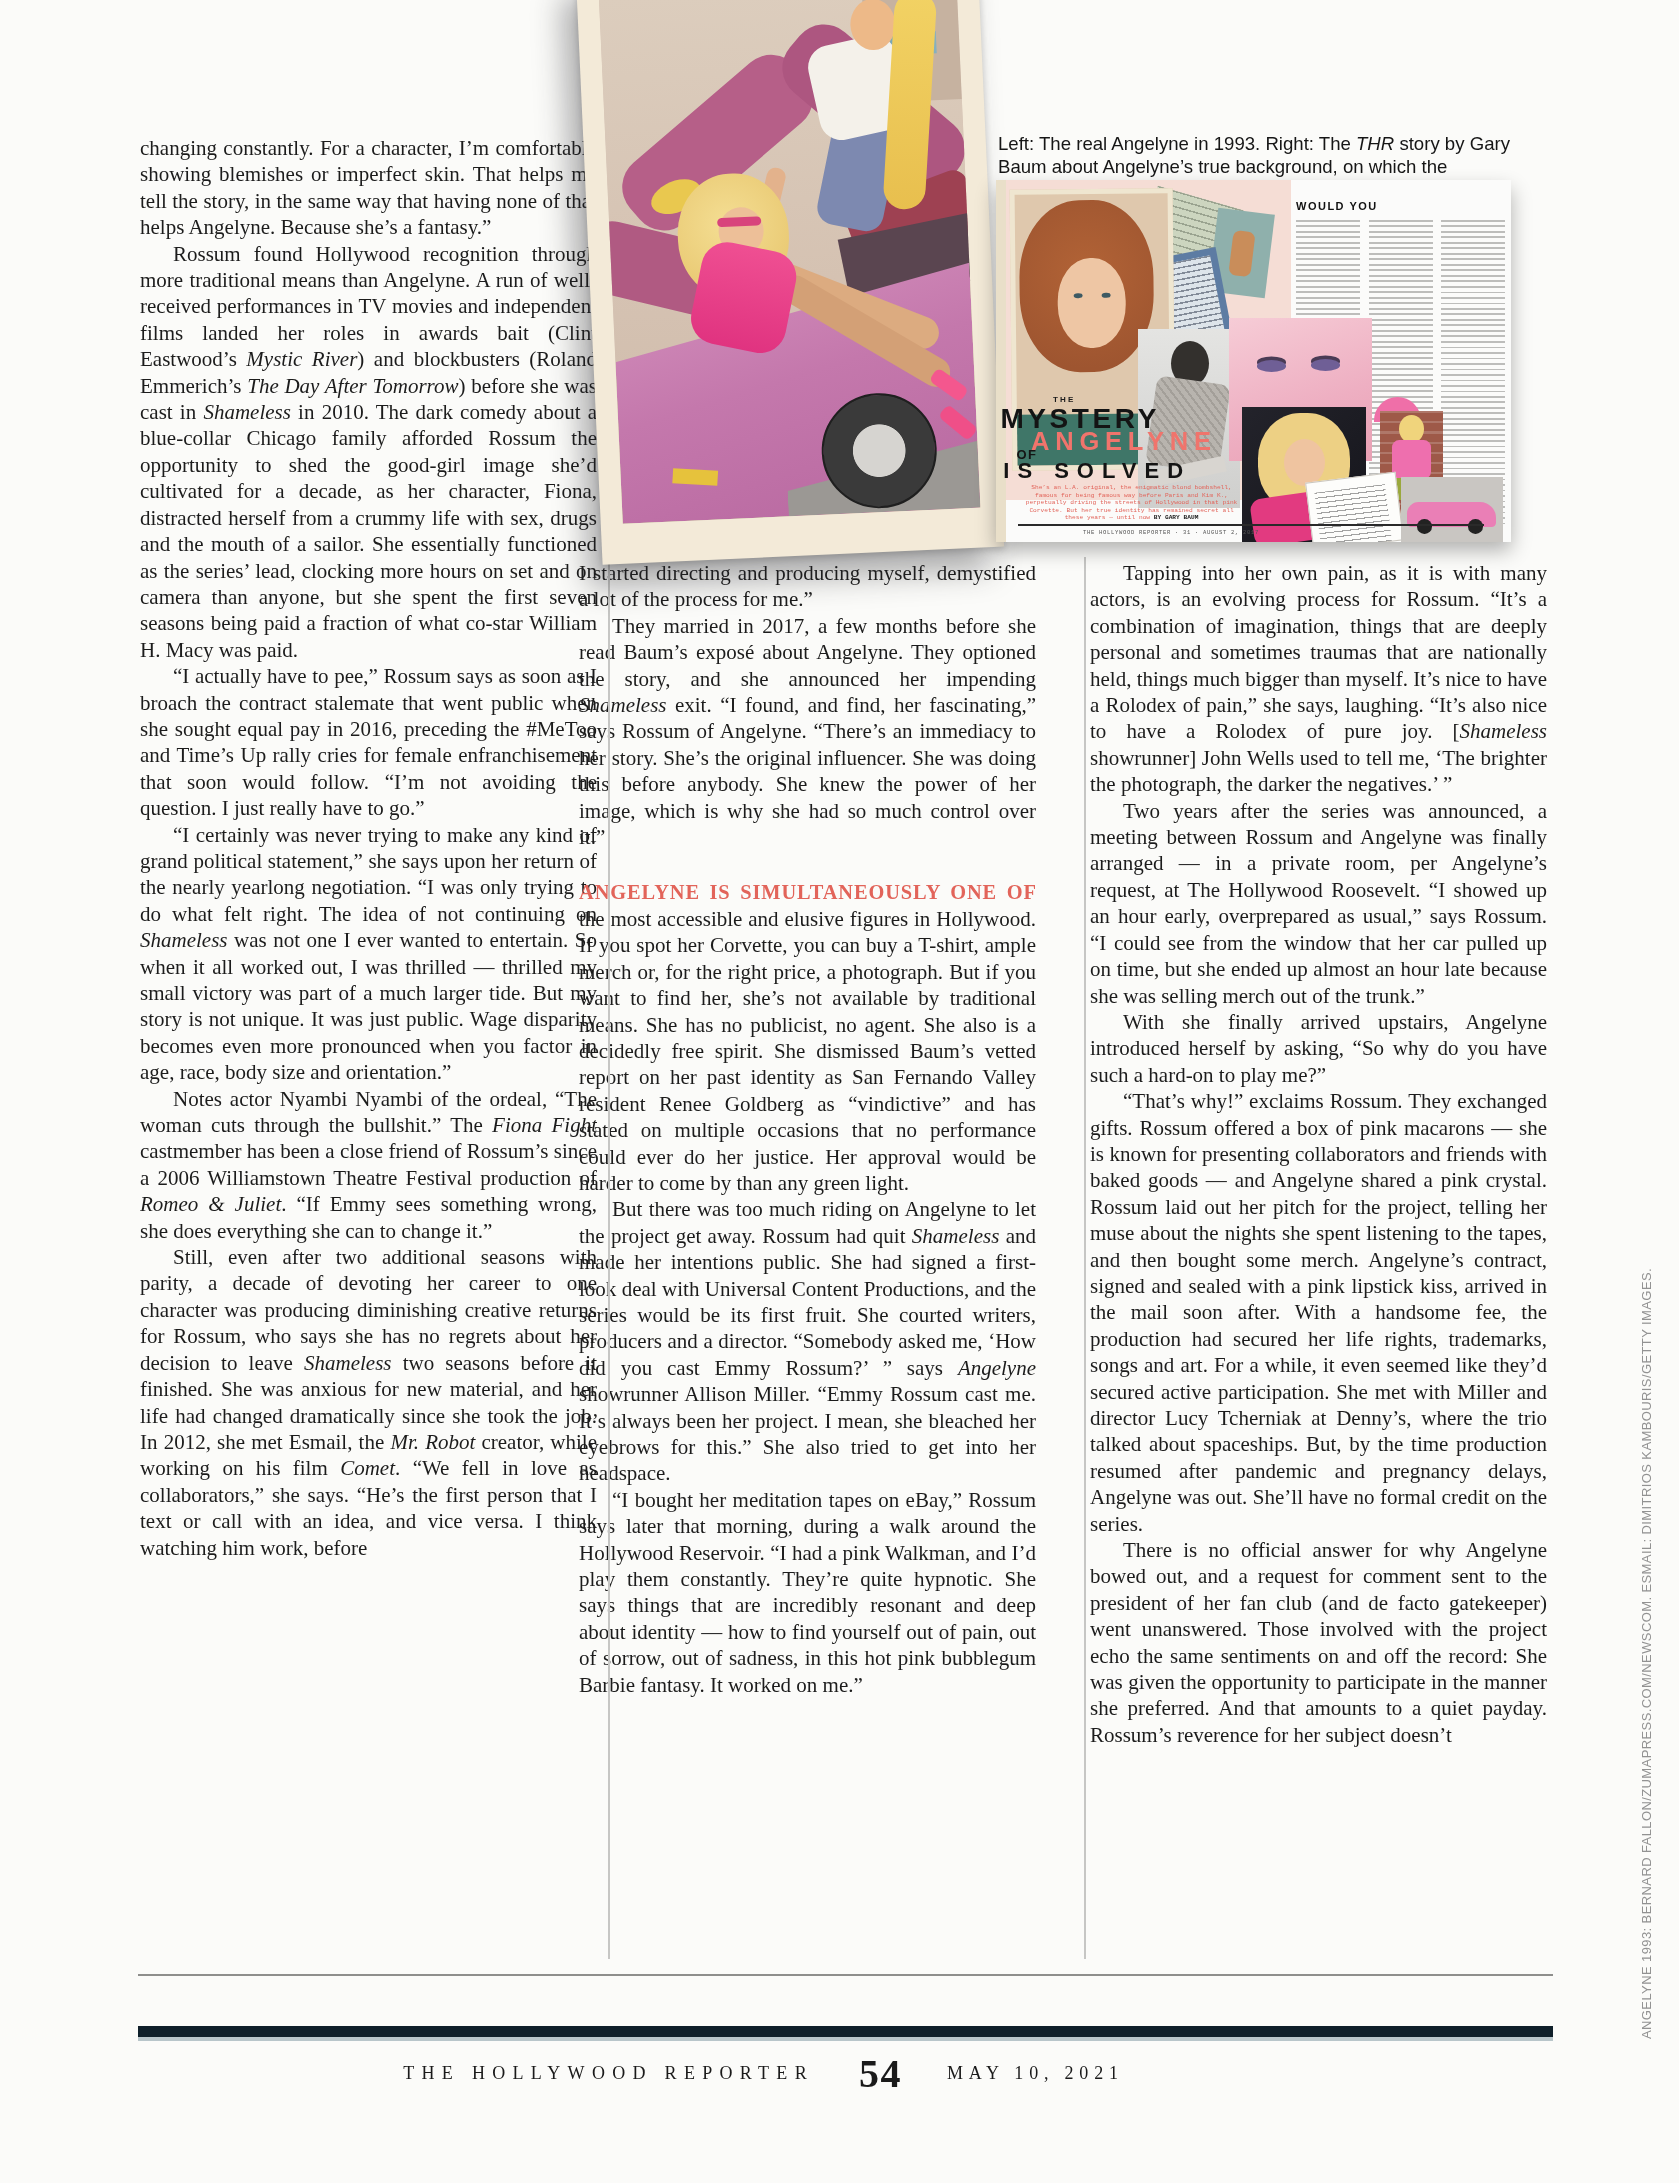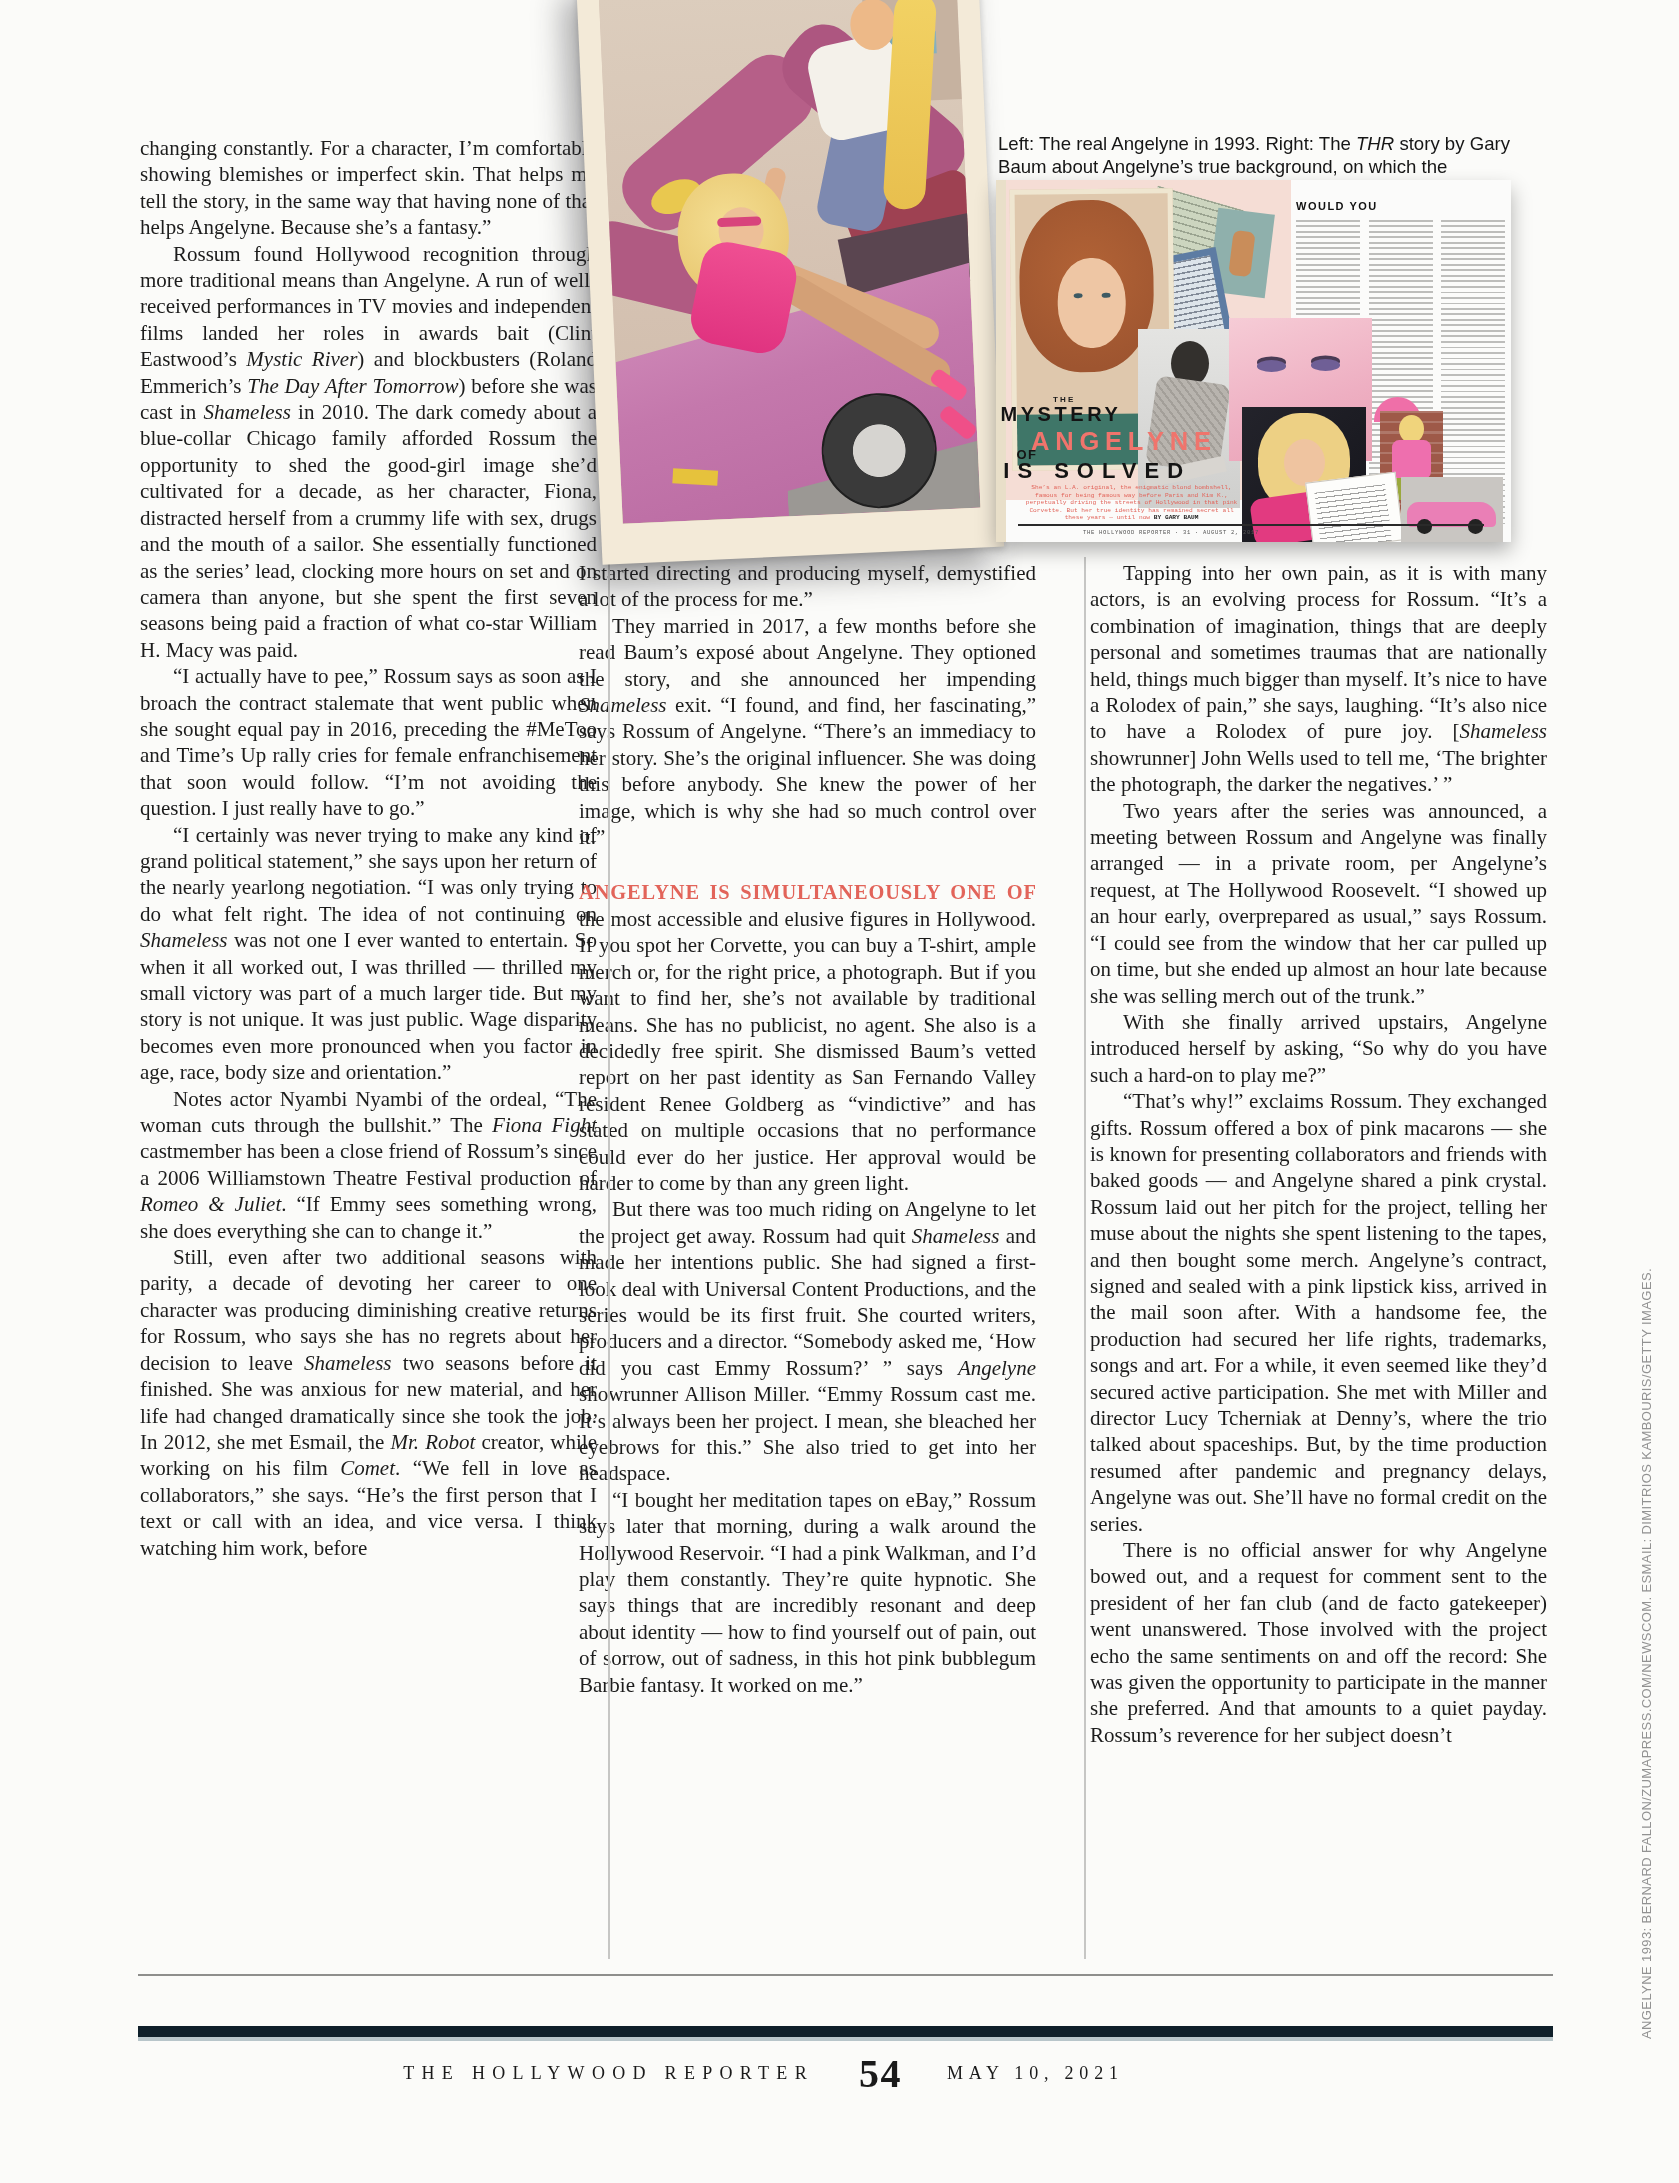--- a/index.html
+++ b/index.html
@@ -115,21 +115,21 @@
   .spk-jacket{left:11.6px;top:29px;width:39px;height:39px;background:#ee6fae;border-radius:7.3px;}
   .spk-skirt{left:16px;top:67px;width:31px;height:22px;background:#9aa83d;}
   .spk-legs{left:23px;top:89px;width:7.3px;height:22px;background:#d9a87e;box-shadow:10.2px 0 0 #d9a87e;}
   .sp-fax{left:313px;top:297px;width:89px;height:67px;background:#fdfdfb;border:0.7px solid #cbc7bf;transform:rotate(-7deg);
     background-image:repeating-linear-gradient(180deg,rgba(70,70,70,.5) 0 1.1px,transparent 1.1px 5.1px);background-size:80% 100%;background-position:7.3px 10.2px;background-repeat:no-repeat;}
   .sp-corvette{left:405px;top:297px;width:102px;height:65px;background:#c9c6c2;}
   .spc-body{left:5.8px;top:25px;width:89px;height:25px;background:#ea7fb6;border-radius:11.6px 16px 4.4px 4.4px;}
   .spc-wheel1{left:16px;top:42px;width:14.6px;height:14.6px;background:#222;border-radius:50%;}
   .spc-wheel2{left:67px;top:42px;width:14.6px;height:14.6px;background:#222;border-radius:50%;}
   .sp-kicker{left:57px;top:215px;font-family:"Liberation Sans",sans-serif;font-size:8px;font-weight:bold;letter-spacing:2.2px;color:#1a1a1a;}
-  .sp-h1{left:4.4px;top:223px;font-family:"Liberation Sans",sans-serif;font-size:20px;font-weight:800;letter-spacing:3.6px;color:#141414;}
+  .sp-h1{left:4.4px;top:223px;font-family:"Liberation Sans",sans-serif;font-size:28px;font-weight:800;letter-spacing:3.6px;color:#141414;}
   .sp-of{left:20.4px;top:267px;font-family:"Liberation Sans",sans-serif;font-size:13px;font-weight:bold;letter-spacing:1.5px;color:#141414;}
   .sp-pink{left:35px;top:247px;font-family:"Liberation Sans",sans-serif;font-size:25.5px;font-weight:800;letter-spacing:5.8px;color:var(--headline-pink);}
   .sp-h2{left:7.3px;top:278px;font-family:"Liberation Sans",sans-serif;font-size:22px;font-weight:800;letter-spacing:8px;color:#141414;}
   .sp-dek{left:25px;top:304px;width:221px;font-family:"Liberation Mono",monospace;font-size:6.2px;line-height:7.6px;color:var(--accent-red);text-align:center;}
   .sp-dek b{color:#1c1c1c;}
   .sp-rule{left:22px;top:344px;width:466px;height:2.2px;background:#2a2a2a;}
   .sp-footer{left:87px;top:349px;font-family:"Liberation Mono",monospace;font-size:5.5px;letter-spacing:0.7px;color:#555;}
   .sp-wouldyou{left:300px;top:20.4px;font-family:"Liberation Sans",sans-serif;font-size:11px;font-weight:800;letter-spacing:1.5px;color:#111;}
   .fake-col{top:40px;width:64px;height:262px;background:repeating-linear-gradient(180deg,#bdbdbb 0 1.6px,transparent 1.6px 5.5px);}
   #fcol1{left:300px;} #fcol2{left:373px;} #fcol3{left:445px;height:306px;}

